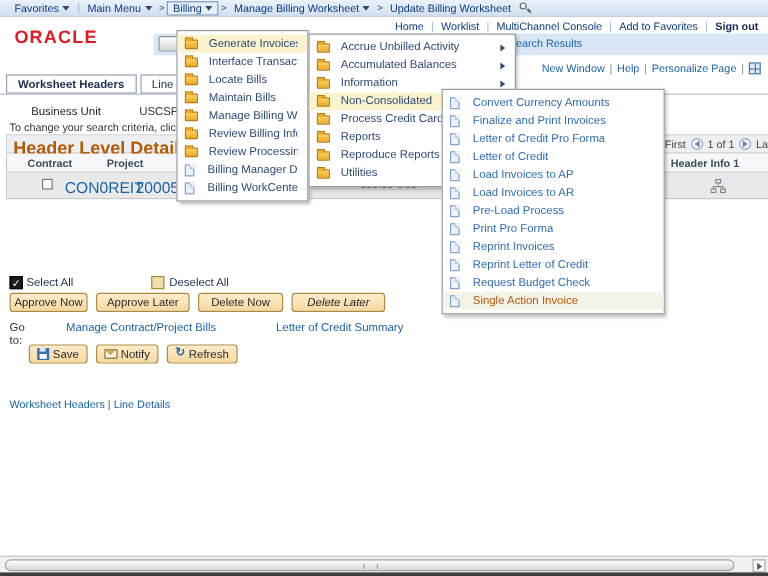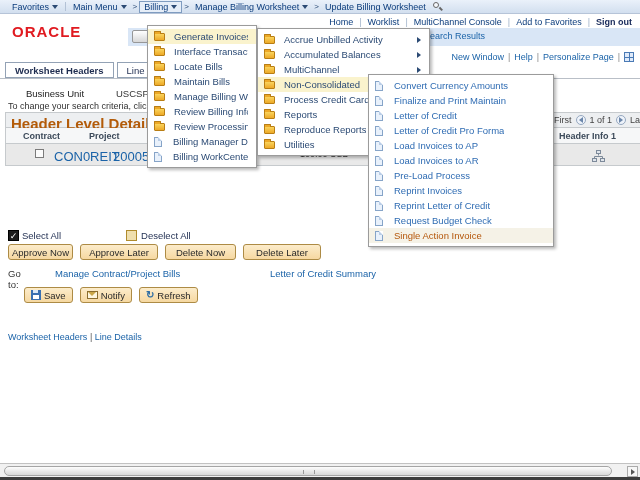--- a/index.html
+++ b/index.html
@@ -77,26 +77,26 @@
   .sel-row { position:absolute; left:8px; top:230px; display:flex; align-items:center; font-size:9.5px; color:#1f2d50; }
   .chk-black { width:11px; height:11px; background:#1c1c1c; border:1px solid #000; color:#fff; font-size:9px;
     line-height:10px; text-align:center; margin-right:3px; cursor:pointer; }
   .chk-tan { width:11px; height:11px; background:#efdfae; border:1px solid #b08c2e; margin-right:4px; cursor:pointer; }
   .desel { margin-left:65px; display:flex; align-items:center; }
 
   .btn { background:linear-gradient(#fceccb,#f6d8a1); border:1px solid #ad8b45; border-radius:3px;
     font-size:9.5px; color:#2a2a2a; height:16px; cursor:pointer; font-family:"Liberation Sans",sans-serif; }
   .action-row { position:absolute; left:8px; top:244px; display:flex; gap:7px; }
   .action-row .btn:nth-child(1){ width:65px; } .action-row .btn:nth-child(2){ width:78px; }
-  .action-row .btn:nth-child(3){ width:71px; } .action-row .btn:nth-child(4){ width:78px; }
+  .action-row .btn:nth-child(3){ width:71px; } .action-row .btn:nth-child(4){ width:78px;font-style:italic; }
 
   .goto-row { position:absolute; left:0; top:268px; font-size:9.5px; }
   .goto-label { position:absolute; left:8px; color:#333; }
   .goto-l1 { position:absolute; left:55px; color:#1b63a8; cursor:pointer; white-space:nowrap; }
-  .goto-l2 { position:absolute; left:230px; color:#1b63a8; cursor:pointer; white-space:nowrap;margin-left:40px; }
+  .goto-l2 { position:absolute; left:230px; color:#1b63a8; cursor:pointer; white-space:nowrap; }
 
   .save-row { position:absolute; left:8px; top:287px; display:flex; gap:7px;margin-left:16px; }
   .save-row .btn { display:inline-flex; align-items:center; gap:3px; padding:0 6px; }
   .footer-links { position:absolute; left:8px; top:312px; font-size:9px; color:#1b63a8;margin-top:20px; }
   .footer-links .pipe { color:#555; }
   .footer-links span { cursor:pointer; }
 
   
   .menu { position:absolute; background:#fff; border:1px solid #9b9b9b; box-shadow:2px 2px 3px rgba(0,0,0,.28); padding:3px 0; }
   .menu-item { height:15px; display:flex; align-items:center; padding:0 8px 0 6px; font-size:9.5px;
@@ -341,21 +341,21 @@
       <span class="mi-label">Accrue Unbilled Activity</span>
       <i class="sub-arrow"></i>
     </div>
     <div class="menu-item">
       <span class="folder"></span>
       <span class="mi-label">Accumulated Balances</span>
       <i class="sub-arrow"></i>
     </div>
     <div class="menu-item">
       <span class="folder"></span>
-      <span class="mi-label">MultiChannel</span>
+      <span class="mi-label">Information</span>
       <i class="sub-arrow"></i>
     </div>
     <div class="menu-item hl">
       <span class="folder"></span>
       <span class="mi-label">Non-Consolidated</span>
     </div>
     <div class="menu-item">
       <span class="folder"></span>
       <span class="mi-label">Process Credit Cards</span>
     </div>
@@ -373,41 +373,45 @@
     </div>
   </div>
 
   <div class="menu menu3">
     <div class="menu-item">
       <span class="page"></span>
       <span class="mi-label">Convert Currency Amounts</span>
     </div>
     <div class="menu-item">
       <span class="page"></span>
-      <span class="mi-label">Finalize and Print Maintain</span>
+      <span class="mi-label">Finalize and Print Invoices</span>
+    </div>
+    <div class="menu-item">
+      <span class="page"></span>
+      <span class="mi-label">Letter of Credit Pro Forma</span>
     </div>
     <div class="menu-item">
       <span class="page"></span>
       <span class="mi-label">Letter of Credit</span>
     </div>
     <div class="menu-item">
       <span class="page"></span>
-      <span class="mi-label">Letter of Credit Pro Forma</span>
-    </div>
-    <div class="menu-item">
-      <span class="page"></span>
       <span class="mi-label">Load Invoices to AP</span>
     </div>
     <div class="menu-item">
       <span class="page"></span>
       <span class="mi-label">Load Invoices to AR</span>
     </div>
     <div class="menu-item">
       <span class="page"></span>
       <span class="mi-label">Pre-Load Process</span>
+    </div>
+    <div class="menu-item">
+      <span class="page"></span>
+      <span class="mi-label">Print Pro Forma</span>
     </div>
     <div class="menu-item">
       <span class="page"></span>
       <span class="mi-label">Reprint Invoices</span>
     </div>
     <div class="menu-item">
       <span class="page"></span>
       <span class="mi-label">Reprint Letter of Credit</span>
     </div>
     <div class="menu-item">

